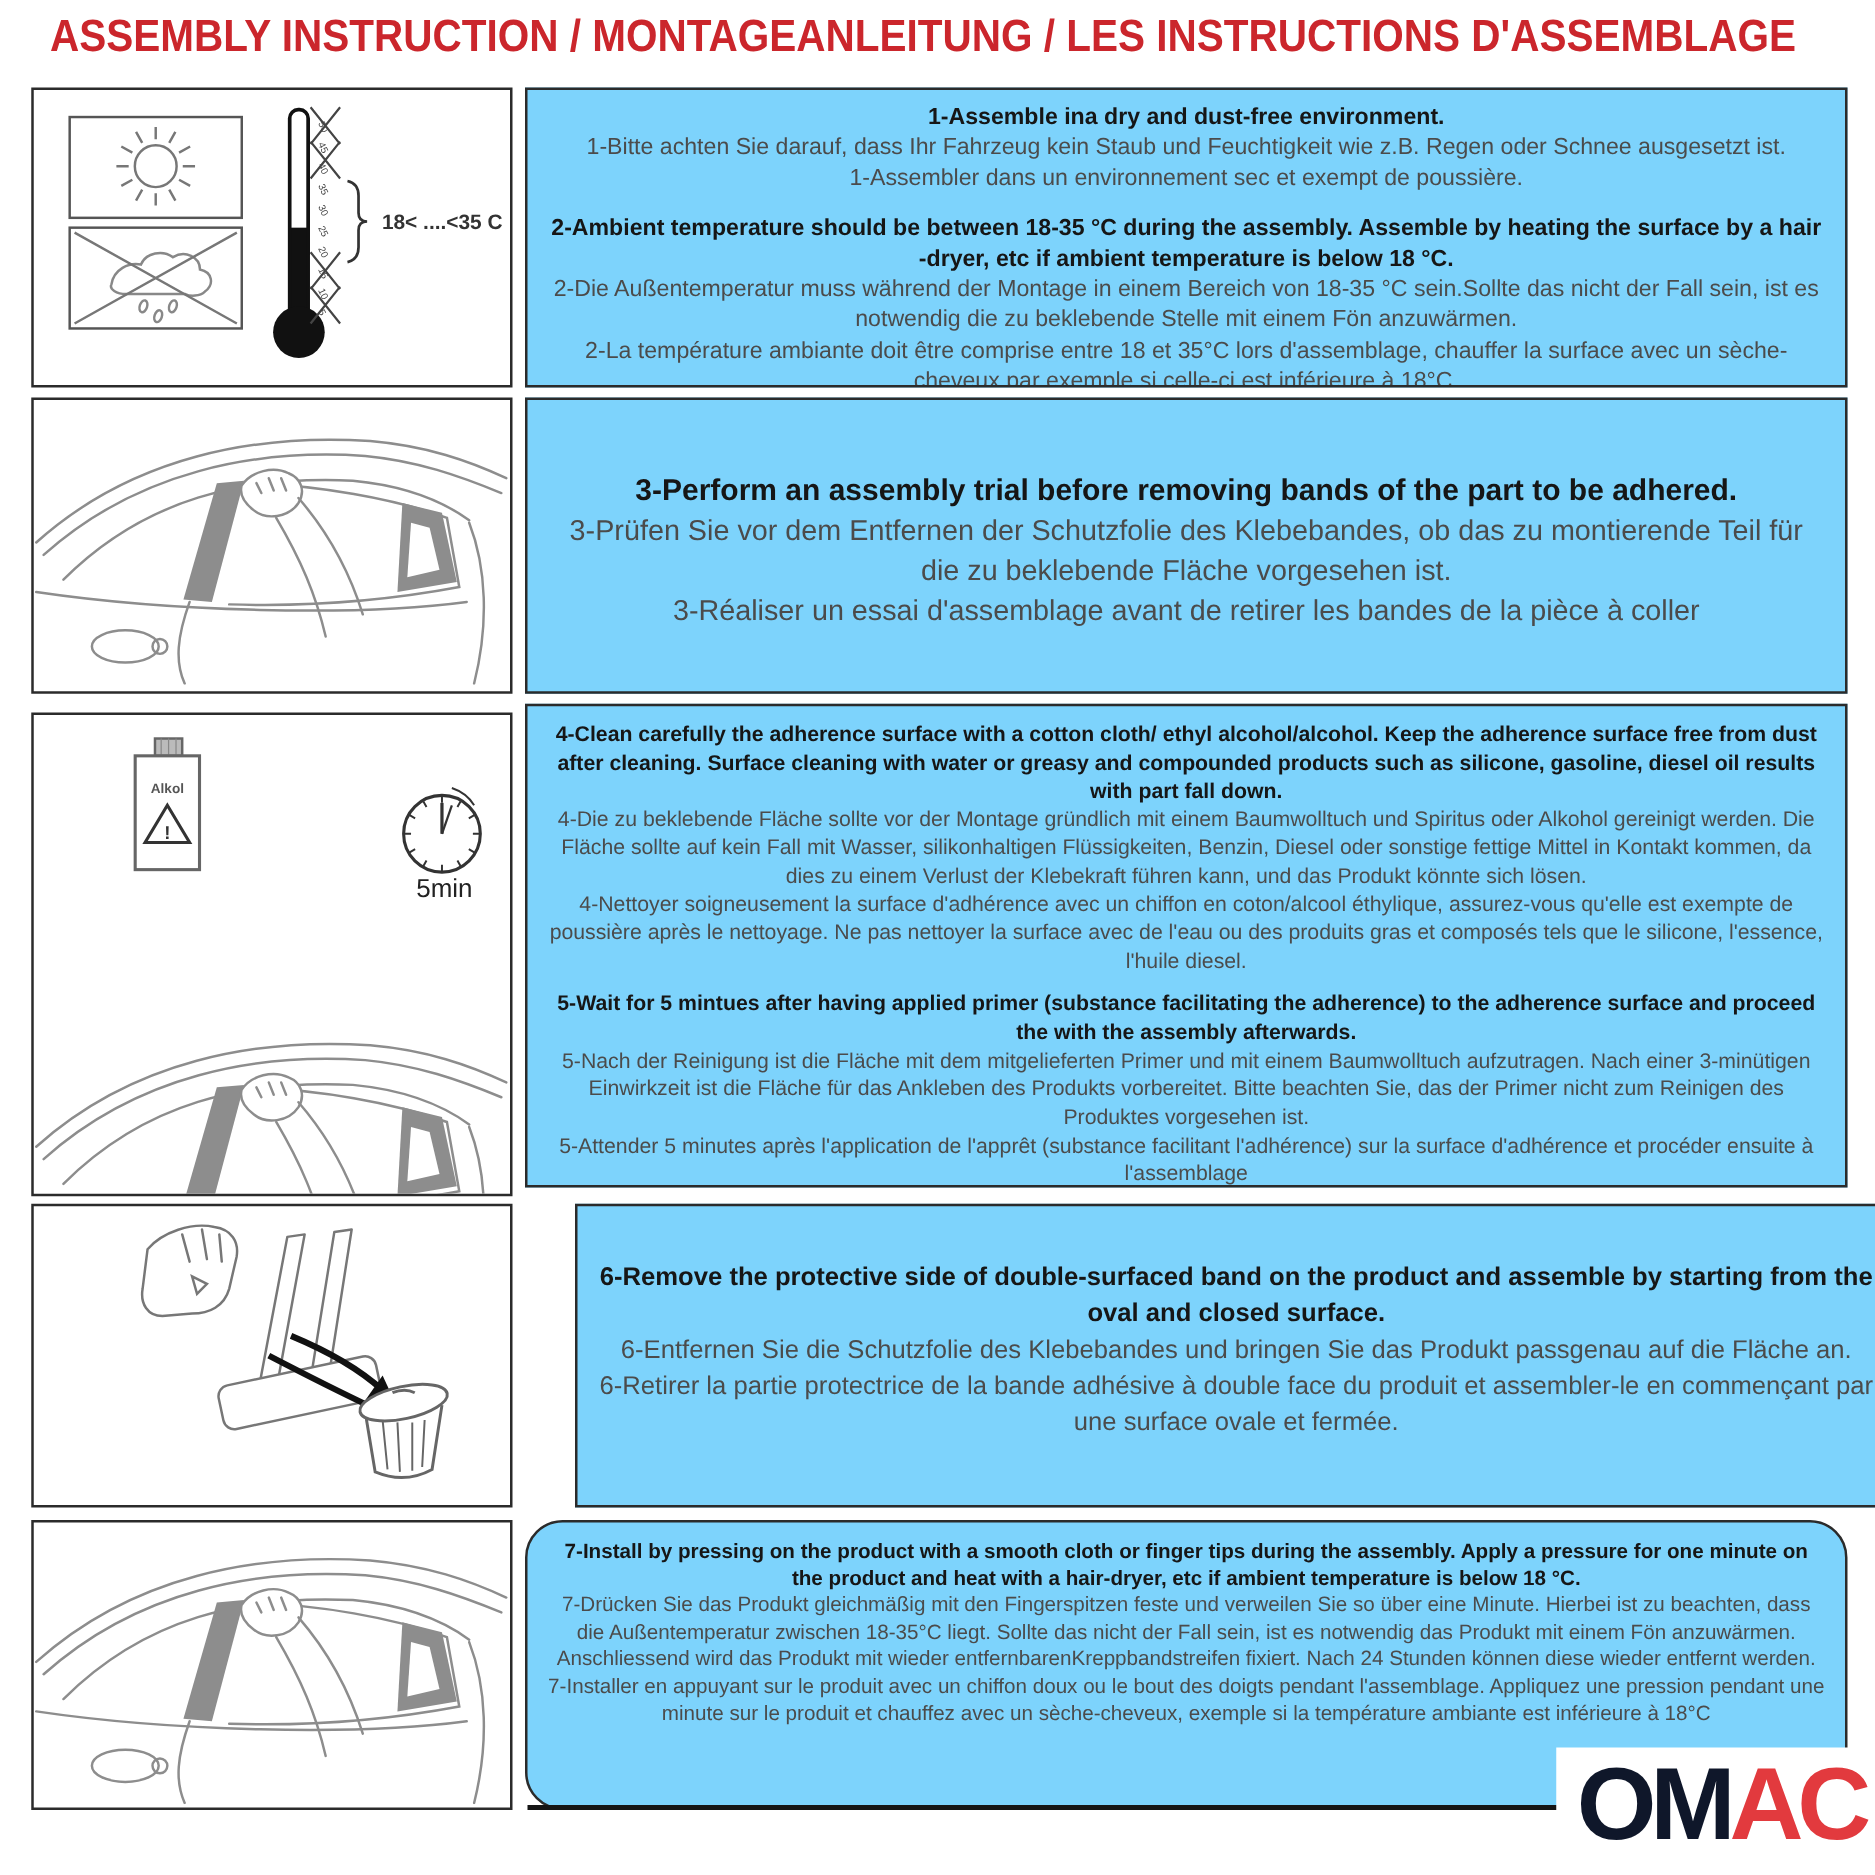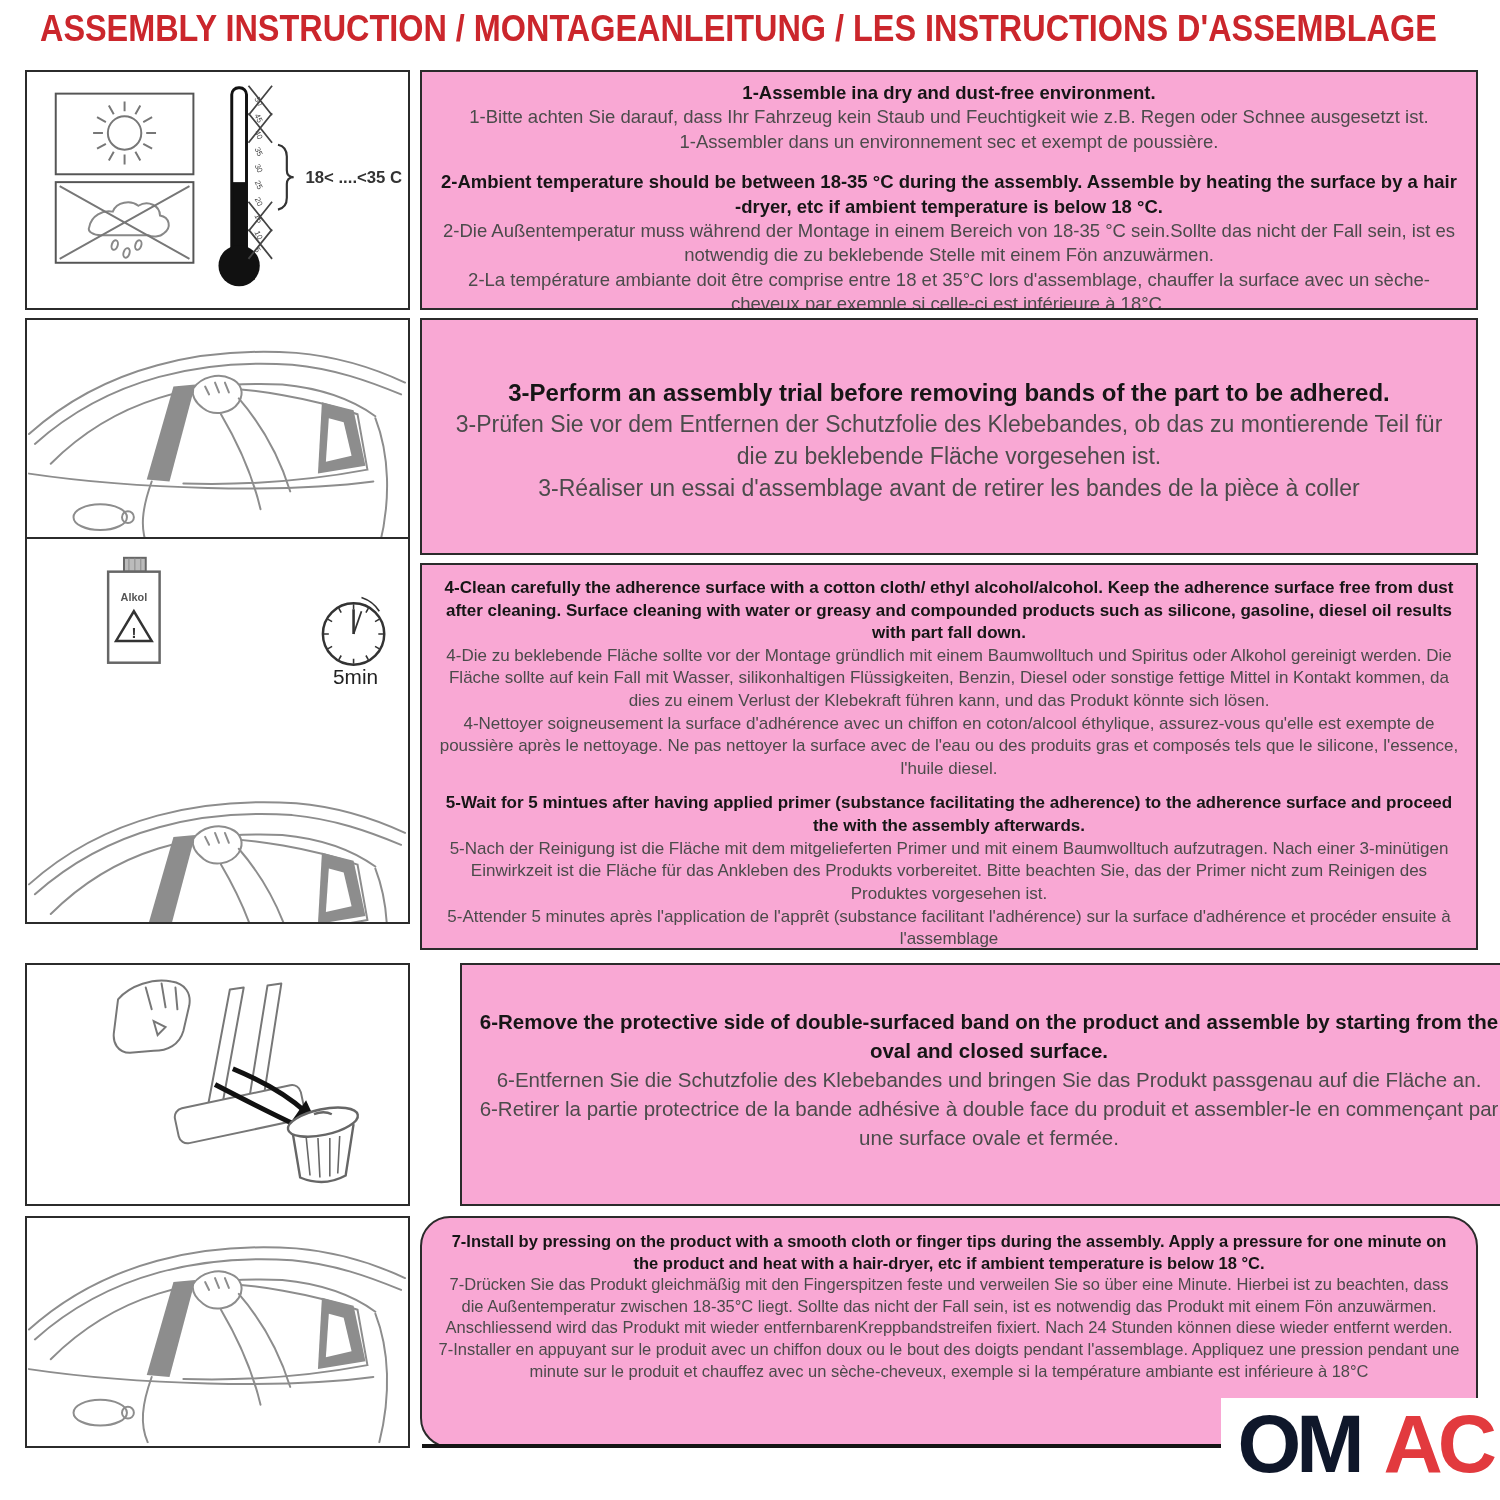--- a/index.html
+++ b/index.html
@@ -11,21 +11,21 @@
   .title {
     position:absolute; left:40px; top:8px; width:1500px;
     font-size:36px; font-weight:bold; color:#cb262c;
     transform:scaleX(0.90); transform-origin:left center; white-space:nowrap;
   }
   .figbox {
     position:absolute; background:#fff; border:2px solid #2b2b2b;
   }
   .figbox svg { width:100%; height:100%; display:block; }
   .textbox {
-    position:absolute; left:420px; width:1058px; background:#f9a8d4;
+    position:absolute; left:420px; width:1058px; background:#7dd3fc;
     border:2px solid #2b2b2b; overflow:hidden; color:#4b4b4b;
   }
   .para { margin:0; }
   .para.bold { color:#161616; font-weight:bold; }
   .para.spacer { height:16px; }
   
   .s1 { padding:9px 16px;  font-size:18.5px; line-height:1.32; }
   .s2 { padding:56px 16px 10px 16px; font-size:23px; line-height:1.38; }
   .s2 .para.bold { font-size:24px; }
   .s3 { padding:12px 16px; font-size:17px;   line-height:1.33; }
@@ -35,21 +35,21 @@
   .bottom-rule {
     position:absolute; left:422px; top:1444px; width:1056px; height:4px;
     background:#151515;
   }
   .logo {
     position:absolute; top:1398px; right:0px; height:100px; background:#fff;
     padding:0 8px 0 16px; font-weight:bold; font-size:82px; line-height:92px;
     letter-spacing:-5px; z-index:5;
   }
   .logo .blk { color:#0f172a; }
-  .logo .red { color:#e23a3e;margin-left:24px; }
+  .logo .red { color:#e23a3e; }
   svg text { font-family:"Liberation Sans", sans-serif; }
 </style>
 </head>
 <body>
 
 <div class="page">
 
   <div class="title">ASSEMBLY INSTRUCTION / MONTAGEANLEITUNG / LES INSTRUCTIONS D'ASSEMBLAGE</div>
 
   <svg width="0" height="0" style="position:absolute" aria-hidden="true">
@@ -133,21 +133,21 @@
     <svg viewBox="0 0 385 225">
         <use href="#car-drawing"></use>
       </svg>
   </div>
   <div class="textbox s2" style="top:318px; height:237px;">
       <p class="para bold">3-Perform an assembly trial before removing bands of the part to be adhered.</p>
       <p class="para">3-Prüfen Sie vor dem Entfernen der Schutzfolie des Klebebandes, ob das zu montierende Teil für die zu beklebende Fläche vorgesehen ist.</p>
       <p class="para">3-Réaliser un essai d'assemblage avant de retirer les bandes de la pièce à coller</p>
     </div>
 
-  <div class="figbox" style="left:25px; top:537px; width:385px; height:387px;">
+  <div class="figbox" style="left:25px; top:570px; width:385px; height:387px;">
     <svg viewBox="0 0 385 385">
       <g>
         <rect x="98" y="18" width="22" height="14" fill="#bbb" stroke="#666" stroke-width="2"></rect>
         <path d="M103,18 L103,32 M109,18 L109,32 M115,18 L115,32" stroke="#888" stroke-width="1"></path>
         <rect x="82" y="32" width="52" height="92" fill="#fff" stroke="#666" stroke-width="2.5"></rect>
         <text x="108" y="62" font-size="11" font-weight="bold" fill="#555" text-anchor="middle">Alkol</text>
         <path d="M108,72 L126,102 L90,102 Z" fill="none" stroke="#333" stroke-width="2.5"></path>
         <text x="108" y="99" font-size="15" font-weight="bold" fill="#333" text-anchor="middle">!</text>
       </g>
       <g>

